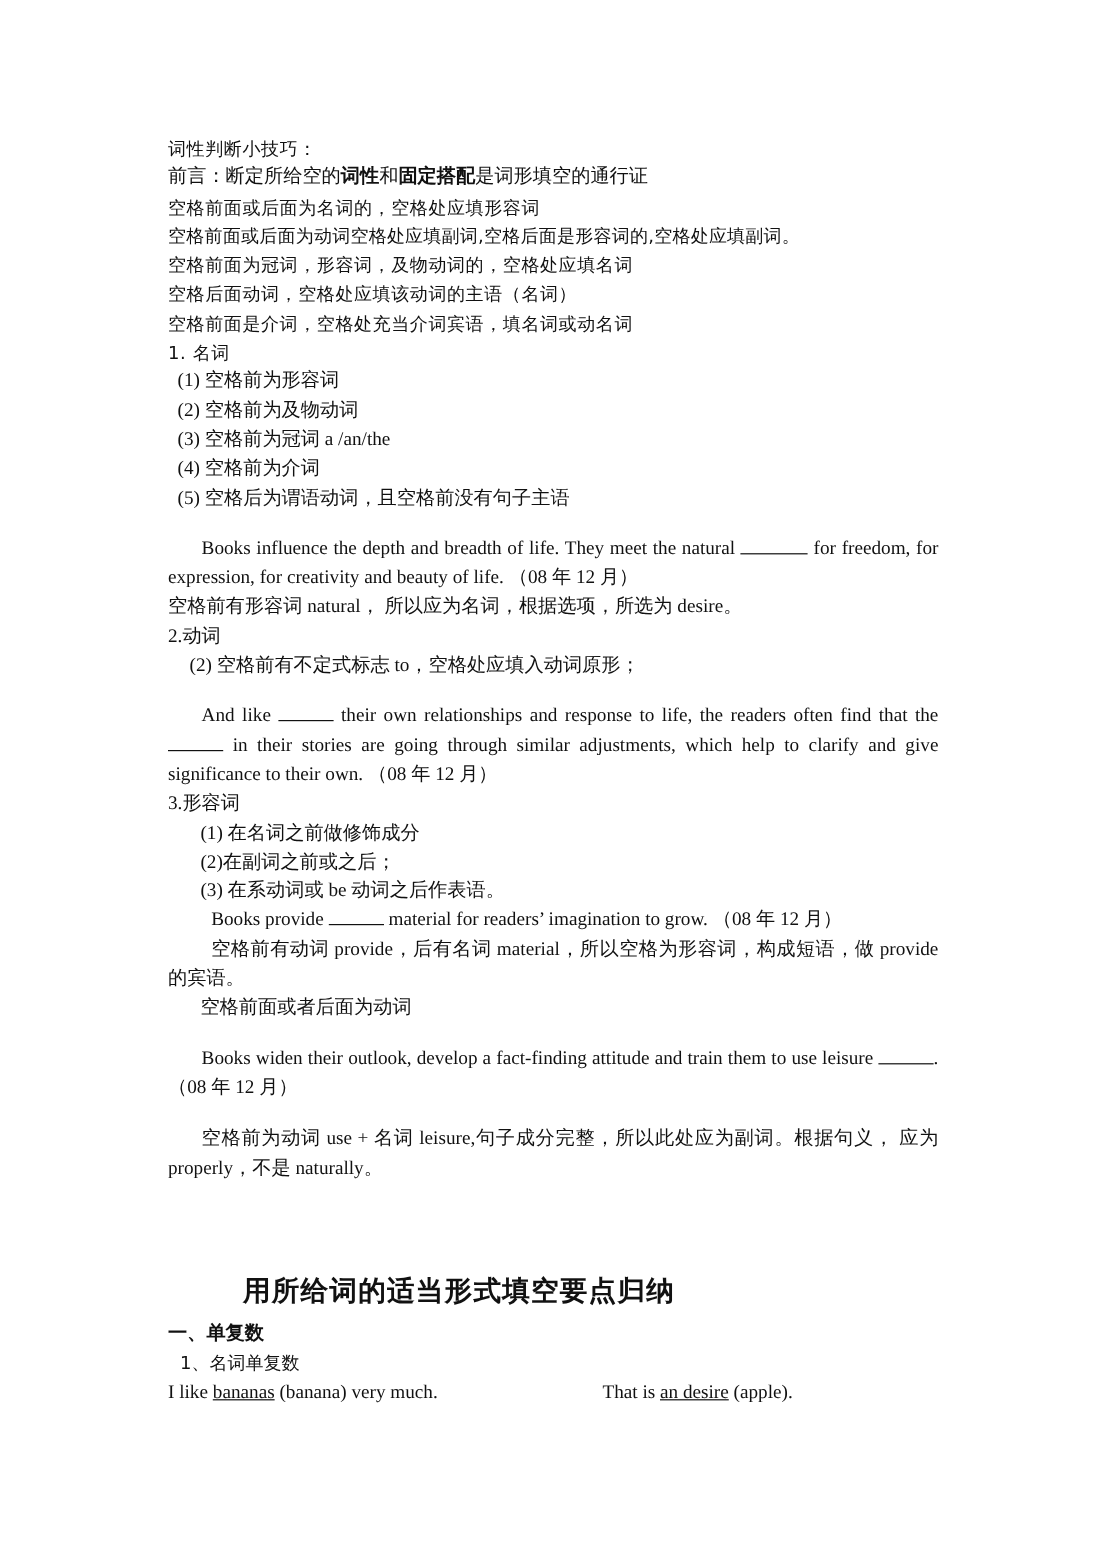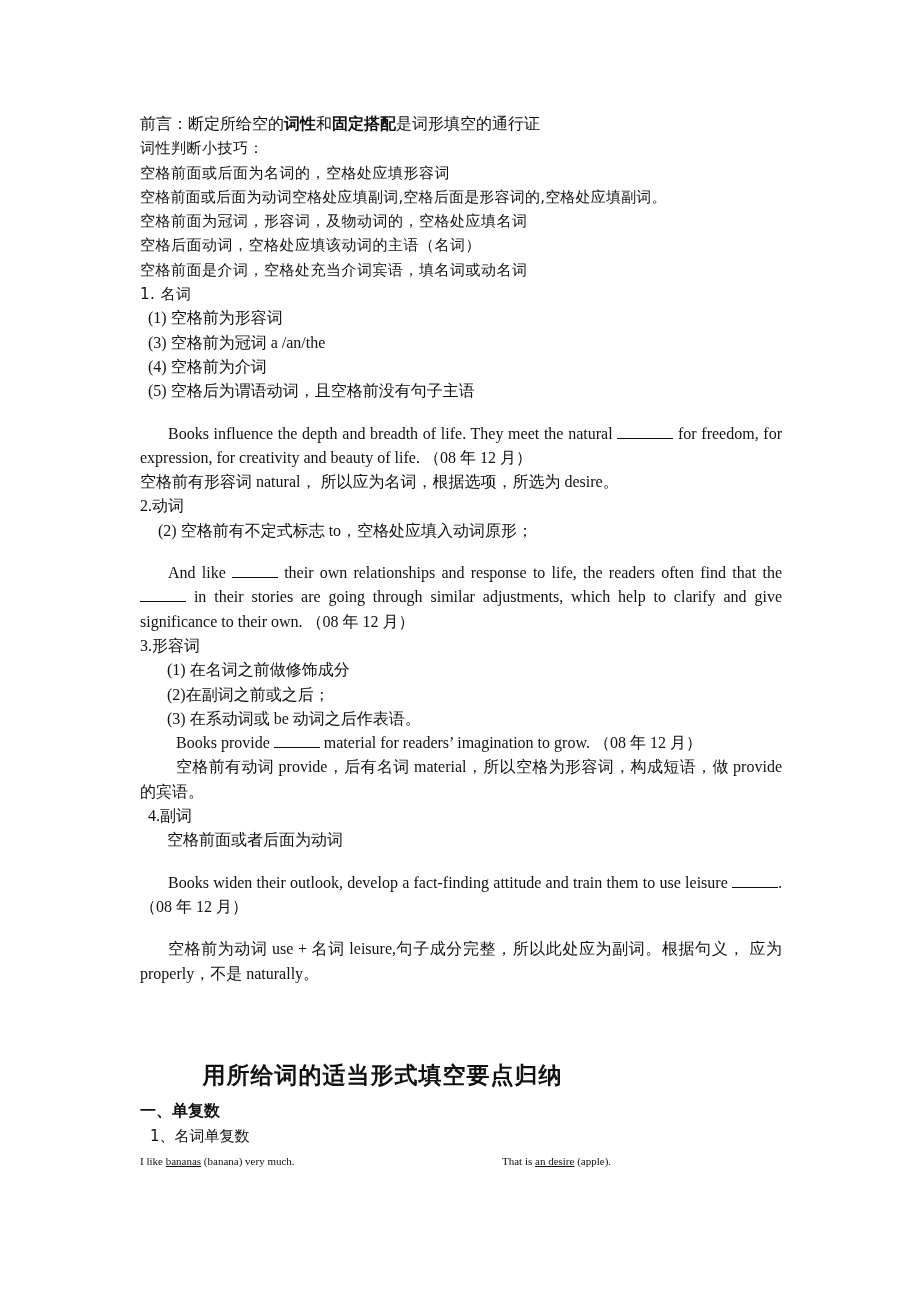--- a/index.html
+++ b/index.html
@@ -12,39 +12,40 @@
   .indent1 { padding-left:8px; }
   .indent2 { padding-left:18px; }
   .indent3 { padding-left:27px; }
   .indent4 { padding-left:36px; }
   .ti { text-indent:28px;margin-top:18px; }
   .ti2 { text-indent:36px; }
   b { font-weight:bold; }
   .blank { display:inline-block; border-bottom:1px solid #111; height:14px; vertical-align:baseline; }
   .title { position:absolute; left:0; width:765px; top:1060px; text-align:center;
            font-family:"DejaVu Sans","Liberation Sans",sans-serif; font-size:23px; font-weight:bold; letter-spacing:1px; }
-  .sec { position:absolute; left:140px; font-size:11px; line-height:24px; }
+  .sec { position:absolute; left:140px; font-size:16px; line-height:24px; }
   .u { text-decoration:underline; }
 </style>
 </head>
 <body>
 
 <div class="page">
+  <div class="line sans">词性判断小技巧：</div>
   <div class="line">
     <span>前言：断定所给空的</span><b>词性</b><span>和</span><b>固定搭配</b><span>是词形填空的通行证</span>
   </div>
-  <div class="line sans">词性判断小技巧：</div>
   <div class="line sans">空格前面或后面为名词的，空格处应填形容词</div>
   <div class="line sans" style="letter-spacing:0.2px">空格前面或后面为动词空格处应填副词,空格后面是形容词的,空格处应填副词。</div>
   <div class="line sans">空格前面为冠词，形容词，及物动词的，空格处应填名词</div>
   <div class="line sans">空格后面动词，空格处应填该动词的主语（名词）</div>
   <div class="line sans">空格前面是介词，空格处充当介词宾语，填名词或动名词</div>
 
   <div class="line sans">1. 名词</div>
   <div class="line indent1">(1)  空格前为形容词</div>
+  <div class="line indent1">(2)  空格前为及物动词</div>
   <div class="line indent1">(3)  空格前为冠词 a /an/the</div>
   <div class="line indent1">(4)  空格前为介词</div>
   <div class="line indent1">(5)  空格后为谓语动词，且空格前没有句子主语</div>
   <div class="line justify ti">
     <span>Books influence the depth and breadth of life. They meet the natural</span>
     <span class="blank" style="width:56px"></span>
     <span>for freedom, for expression, for creativity and beauty of life. （08 年 12 月）</span>
   </div>
   <div class="line">空格前有形容词 natural，  所以应为名词，根据选项，所选为 desire。</div>
 
@@ -62,21 +63,20 @@
   <div class="line indent3">(1)  在名词之前做修饰成分</div>
   <div class="line indent3">(2)在副词之前或之后；</div>
   <div class="line indent3">(3)  在系动词或 be 动词之后作表语。</div>
   <div class="line indent4">
     <span>Books provide</span>
     <span class="blank" style="width:46px"></span>
     <span>material for readers’ imagination to grow.  （08 年 12 月）</span>
   </div>
   <div class="line justify ti2">空格前有动词 provide，后有名词 material，所以空格为形容词，构成短语，做 provide 的宾语。</div>
 
-  <div class="line indent1">4.副词</div>
   <div class="line indent3">空格前面或者后面为动词</div>
   <div class="line justify ti">
     <span>Books widen their outlook, develop a fact-finding attitude and train them to use leisure</span>
     <span class="blank" style="width:46px"></span><span>. （08 年 12 月）</span>
   </div>
   <div class="line justify ti">空格前为动词 use +  名词 leisure,句子成分完整，所以此处应为副词。根据句义，  应为 properly，不是 naturally。</div>
 </div>
 
 <div class="title">用所给词的适当形式填空要点归纳</div>
 <div class="sec" style="top:1099px;font-weight:bold;font-family:'DejaVu Sans','Liberation Sans',sans-serif;font-size:16px;">一、单复数</div>

